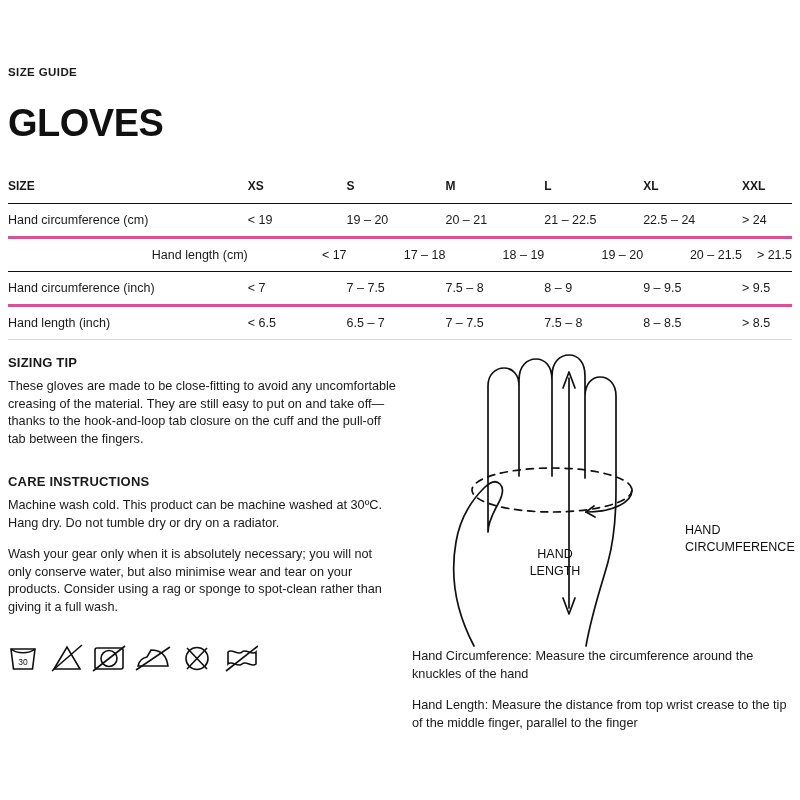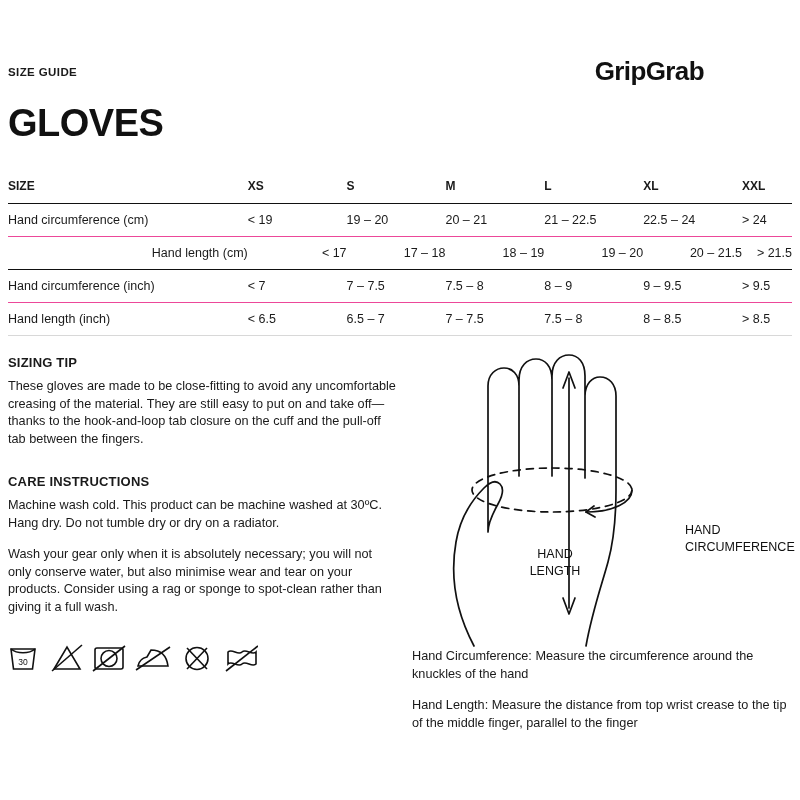--- a/index.html
+++ b/index.html
@@ -72,21 +72,21 @@
     font-weight: normal;
     vertical-align: middle;
   }
   .size-table thead th {
     font-weight: bold;
     font-size: 12px;
     padding-bottom: 10px;
     border-bottom: 1.5px solid #111;
   }
   .size-table tbody td {
-    border-bottom: 1px solid #ec4899;
+    border-bottom: 3px solid #ec4899;
     color: #1a1a1a;
   }
   .size-table tbody tr:nth-child(2) td {
     border-bottom: 1.5px solid #111;
     text-align: right;
   }
   .size-table tbody tr:last-child td {
     border-bottom: 1px solid #d8d8d8;
   }
   .col-label { width: 240px; }
@@ -145,21 +145,20 @@
   }
   .note:last-child { margin-bottom: 0; }
 </style>
 </head>
 <body>
 
 <div class="page">
 
   <div class="header">
     <div class="kicker">SIZE GUIDE</div>
-    <div class="brand">GripGrab</div>
   </div>
 
   <div class="title">GLOVES</div>
 
   <table class="size-table">
     <thead>
       <tr>
         <th class="col-label">SIZE</th>
         <th class="col-v">XS</th>
         <th class="col-v">S</th>

